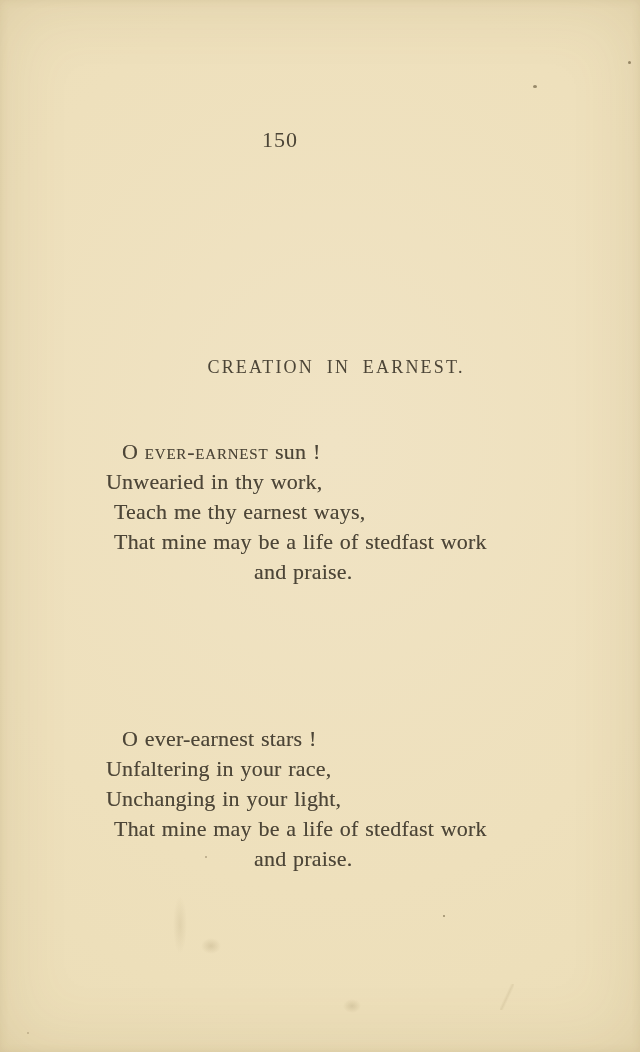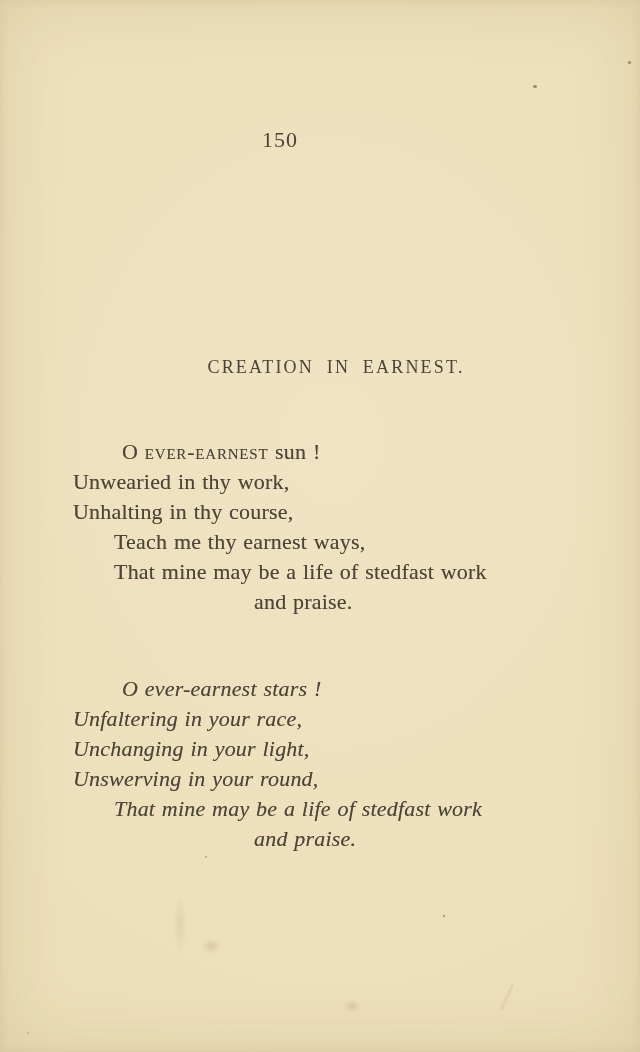--- a/index.html
+++ b/index.html
@@ -50,28 +50,28 @@
   .stanza {
     position: absolute;
     left: 0;
     width: 640px;
     font-size: 22px;
     line-height: 30px;
     letter-spacing: 0.2px;
     word-spacing: 1px;
   }
   .stanza-1 { top: 437px; }
-  .stanza-2 { top: 674px; font-style: italic; }
+  .stanza-2 { top: 724px; }
   .line {
     margin: 0;
     white-space: pre;
     text-shadow: 0 0 0.6px rgba(76, 69, 55, 0.45);
   }
   .indent-0 { padding-left: 122px; }
-  .indent-1 { padding-left: 73px; }
+  .indent-1 { padding-left: 106px; }
   .indent-2 { padding-left: 114px; }
   .indent-3 { padding-left: 254px; }
   .sc {
     font-variant: small-caps;
     letter-spacing: 0.8px;
     text-align: right;
   }
   
   .smudge {
     position: absolute;
@@ -108,31 +108,29 @@
 
 <div class="page">
 
   <div class="page-number">150</div>
 
   <h1 class="poem-title">CREATION IN EARNEST.</h1>
 
   <div class="stanza stanza-1">
     <p class="line indent-0"><span>O </span><span class="sc">ever-earnest</span><span> sun !</span></p>
     <p class="line indent-1">Unwearied in thy work,</p>
-    <p class="line indent-1">Unhalting in thy course,</p>
     <p class="line indent-2">Teach me thy earnest ways,</p>
     <p class="line indent-2">That mine may be a life of stedfast work</p>
     <p class="line indent-3">and praise.</p>
   </div>
 
   <div class="stanza stanza-2">
     <p class="line indent-0">O ever-earnest stars !</p>
     <p class="line indent-1">Unfaltering in your race,</p>
     <p class="line indent-1">Unchanging in your light,</p>
-    <p class="line indent-1">Unswerving in your round,</p>
     <p class="line indent-2">That mine may be a life of stedfast work</p>
     <p class="line indent-3">and praise.</p>
   </div>
 
   <div class="smudge smudge-streak"></div>
   <div class="smudge smudge-blob-a"></div>
   <div class="smudge smudge-blob-b"></div>
   <div class="smudge smudge-scratch"></div>
   <div class="speck speck-a"></div>
   <div class="speck speck-b"></div>

